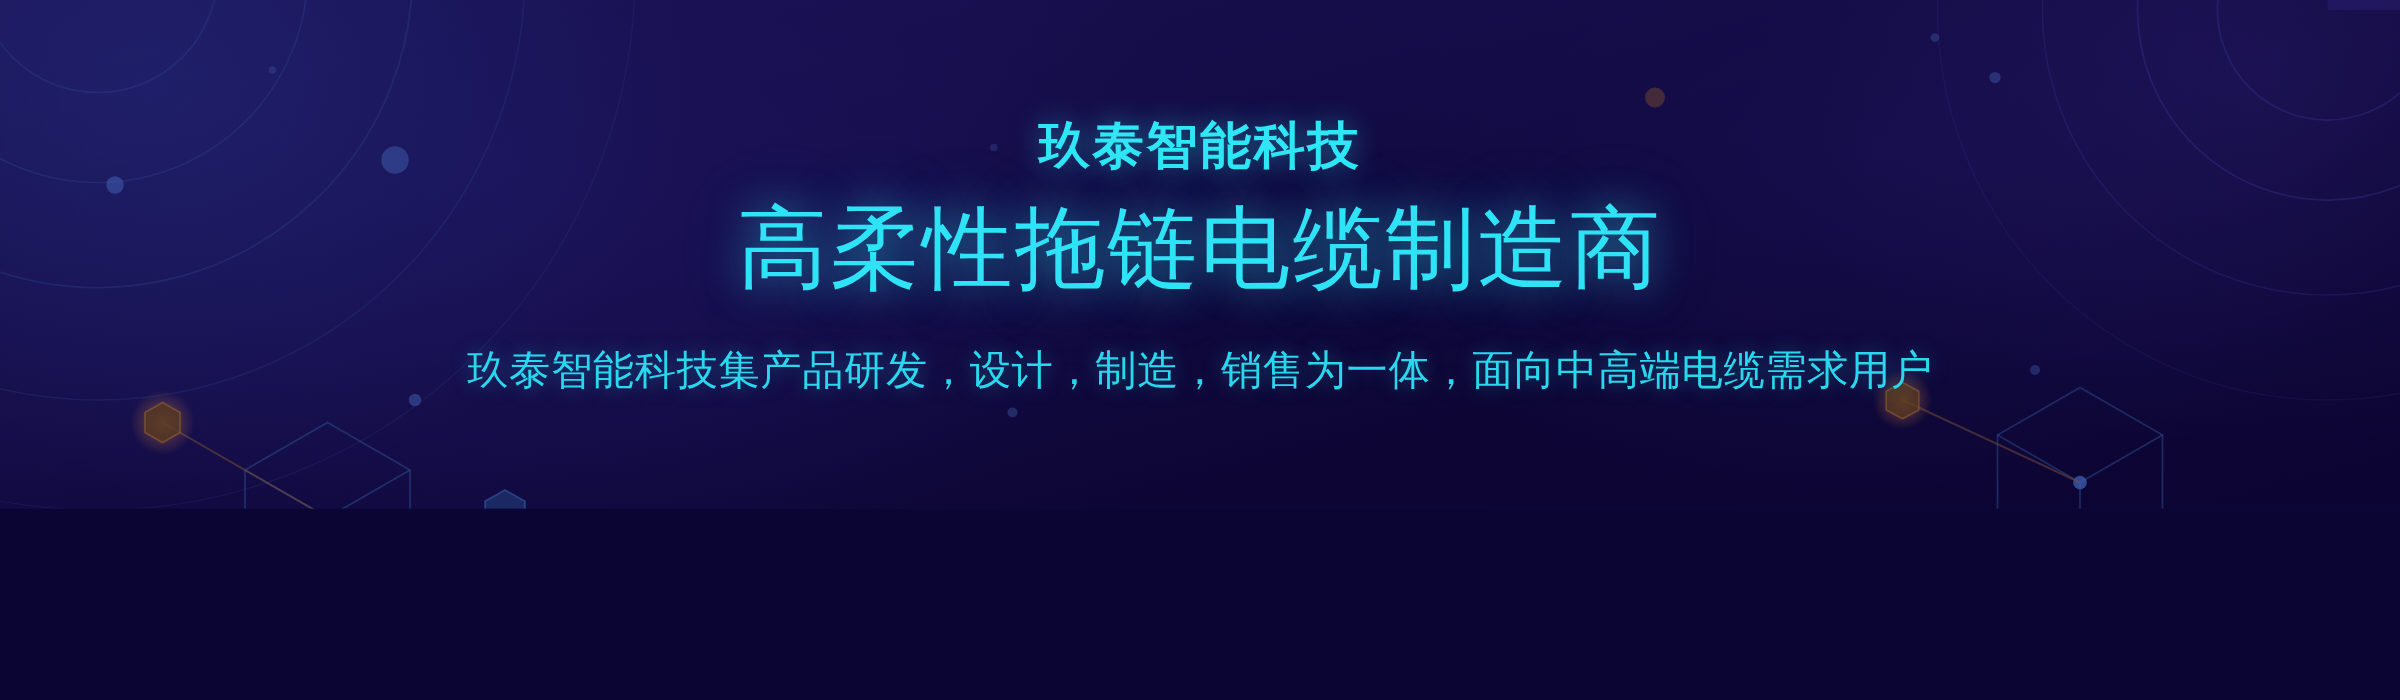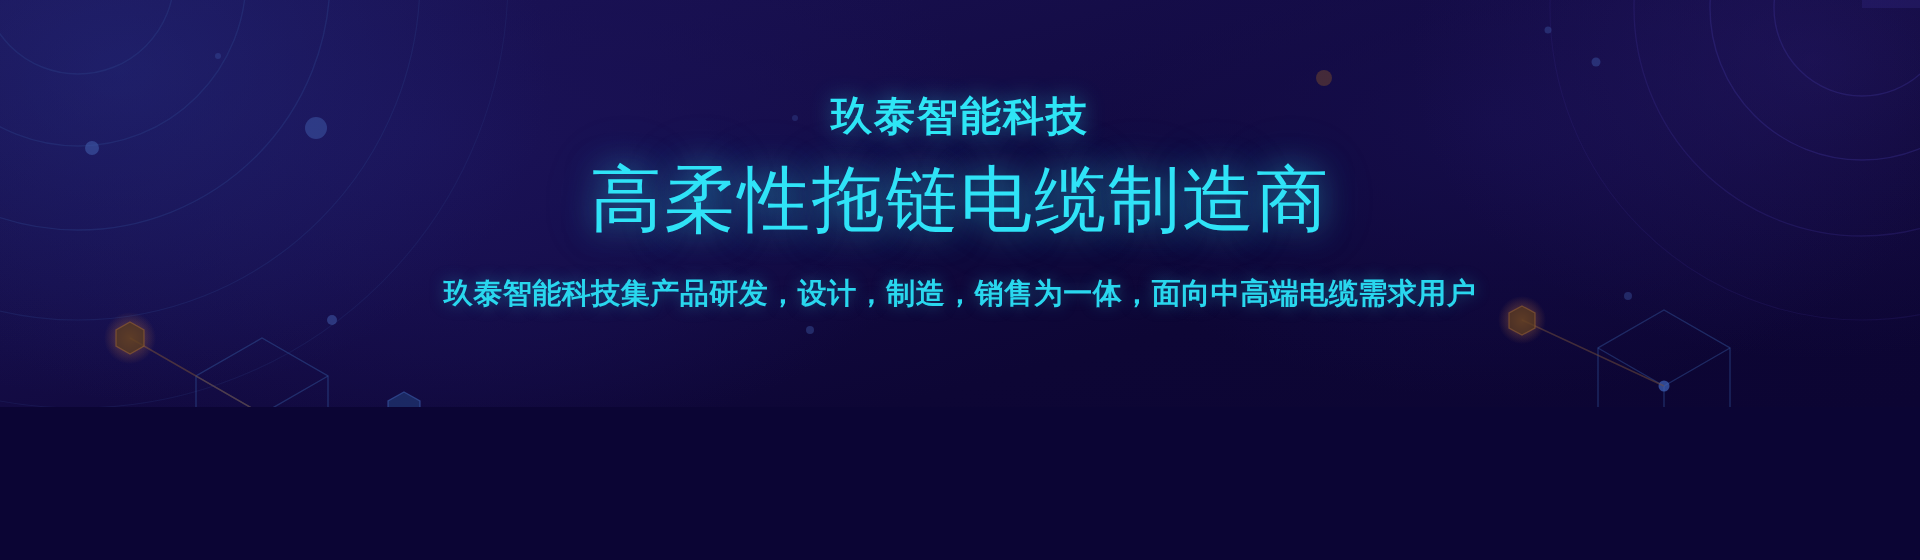--- a/index.html
+++ b/index.html
@@ -65,22 +65,22 @@
     font-weight: normal;
     letter-spacing: 2px;
     line-height: 1;
     margin: 26px 0 0 0;
     text-shadow: 0 0 30px rgba(47,227,247,0.5), 0 0 60px rgba(47,227,247,0.25);
     white-space: nowrap;
   }
 
   .subtitle {
     color: #29d7ee;
-    font-size: 29px;
-    font-weight: bold;
+    font-size: 33px;
+    font-weight: normal;
     letter-spacing: 0.5px;
     line-height: 1.3;
     margin: 40px 0 0 0;
     text-shadow: 0 0 16px rgba(41,215,238,0.35);
     white-space: nowrap;
   }
 </style>
 </head>
 <body>
 

